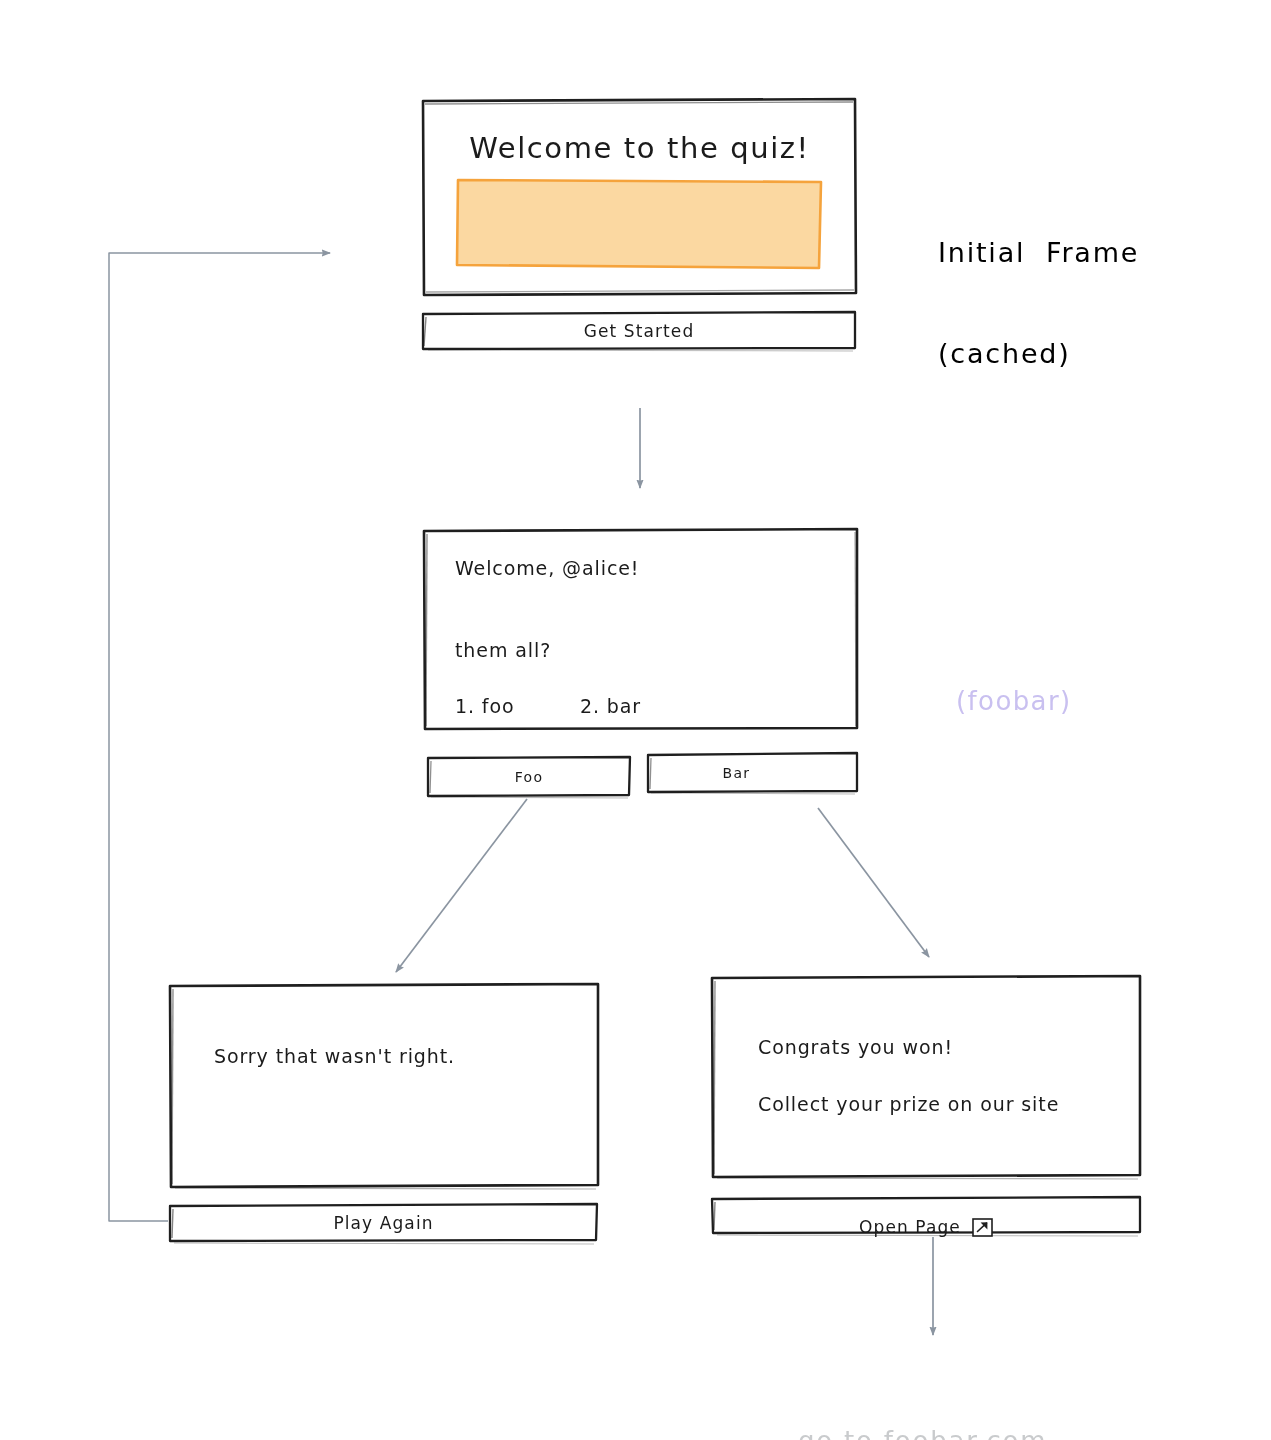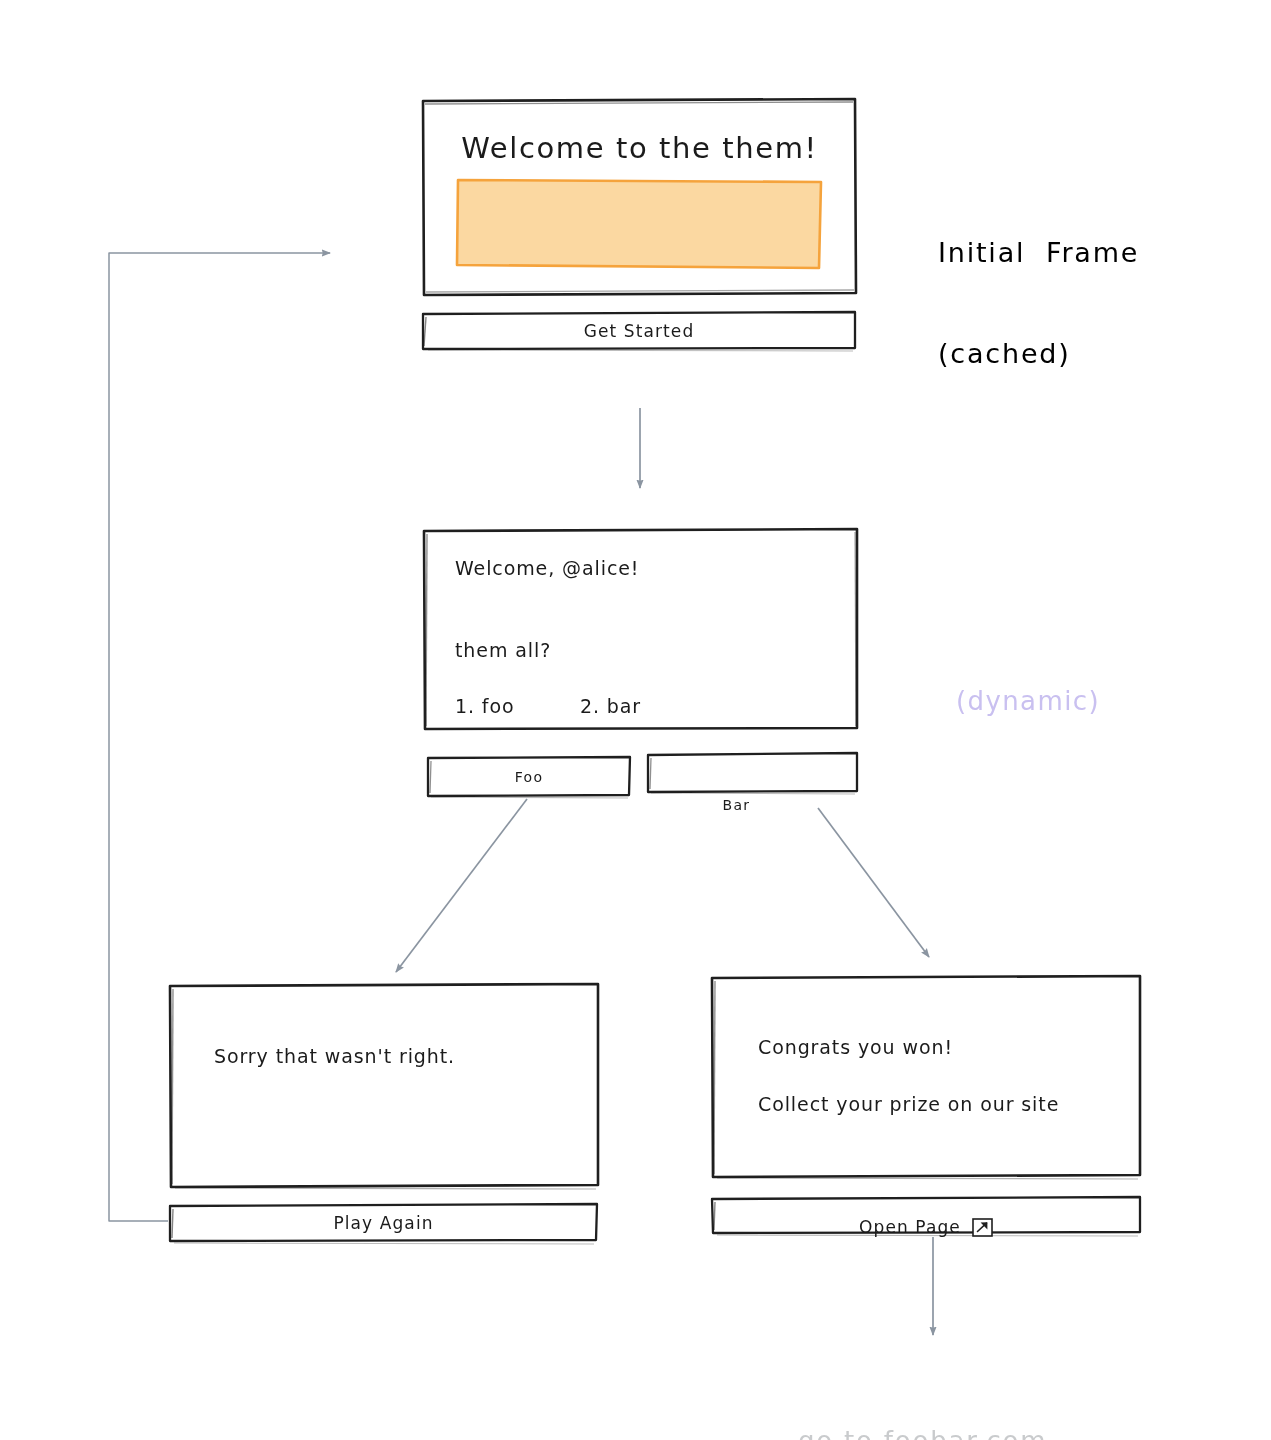--- a/index.html
+++ b/index.html
@@ -178,39 +178,39 @@
     <path d="M818,808 L929,957" fill="none" stroke="#8b95a1" stroke-width="1.7" marker-end="url(#arrowhead)"></path>
 
     <path d="M933,1237 L933,1335" fill="none" stroke="#8b95a1" stroke-width="1.7" marker-end="url(#arrowhead)"></path>
 
     <path d="M168,1221 L109,1221 L109,253 L330,253" fill="none" stroke="#8b95a1" stroke-width="1.5" stroke-linejoin="round" marker-end="url(#arrowhead)"></path>
   </svg>
 
   <div class="layer">
 
     <div class="node" style="left:423px; top:99px; width:433px; height:196px;">
-      <div class="frame-text title-text" style="left:0; top:28px; width:433px;">Welcome to the them!</div>
+      <div class="frame-text title-text" style="left:0; top:28px; width:433px;">Welcome to the quiz!</div>
     </div>
 
     <div class="node" style="left:423px; top:312px; width:432px; height:37px;">
       <div class="btn-label" style="left:0; top:0; height:37px;">Get Started</div>
     </div>
 
     <div class="node" style="left:424px; top:529px; width:433px; height:200px;">
       <div class="frame-text body-text" style="left:31px; top:25px; width:390px;">Welcome, @alice!</div>
       <div class="frame-text body-text" style="left:31px; top:107px; width:400px;">them all?</div>
       <div class="frame-text body-text" style="left:31px; top:163px; width:150px;">1. foo</div>
       <div class="frame-text body-text" style="left:156px; top:163px; width:150px;">2. bar</div>
     </div>
 
     <div class="node" style="left:428px; top:757px; width:202px; height:39px;">
       <div class="btn-label lg" style="left:0; top:0; height:39px;">Foo</div>
     </div>
 
-    <div class="node" style="left:648px; top:785px; width:177px; height:39px;">
+    <div class="node" style="left:648px; top:753px; width:177px; height:39px;">
       <div class="btn-label lg" style="left:0; top:0; height:39px;">Bar</div>
     </div>
 
     <div class="node" style="left:170px; top:984px; width:428px; height:203px;">
       <div class="frame-text body-text" style="left:44px; top:58px; width:380px;">Sorry that wasn't right.</div>
     </div>
 
     <div class="node" style="left:170px; top:1204px; width:427px; height:37px;">
       <div class="btn-label" style="left:0; top:0; height:37px;">Play Again</div>
     </div>
@@ -232,21 +232,21 @@
         </span>
       </div>
     </div>
 
     <div class="annot annot-initial" style="left:938px; top:168px;">
       <div>Initial  Frame</div>
       <div>(cached)</div>
     </div>
 
     <div class="annot annot-response" style="left:956px; top:620px;">
-      <div>(dynamic)</div>
+      <div>(foobar)</div>
     </div>
 
     <div class="annot annot-goto" style="left:798px; top:1360px;">
       <div>go to foobar.com</div>
     </div>
 
   </div>
 </div>
 
 </body></html>

